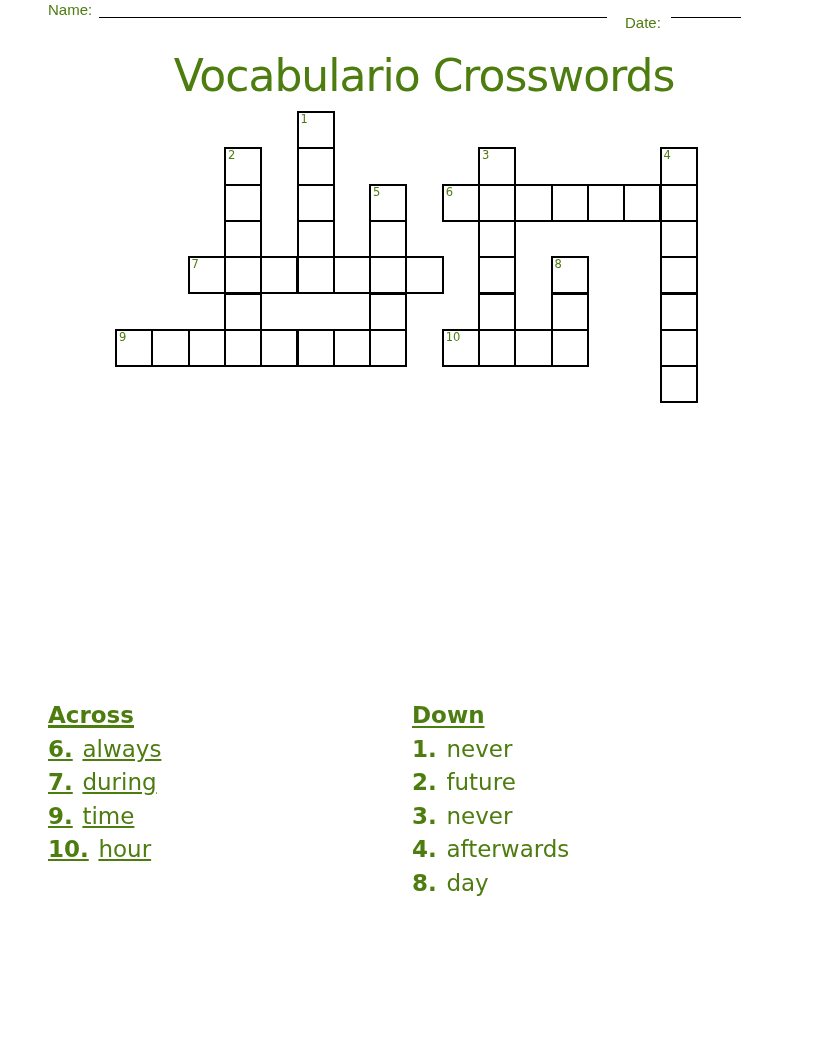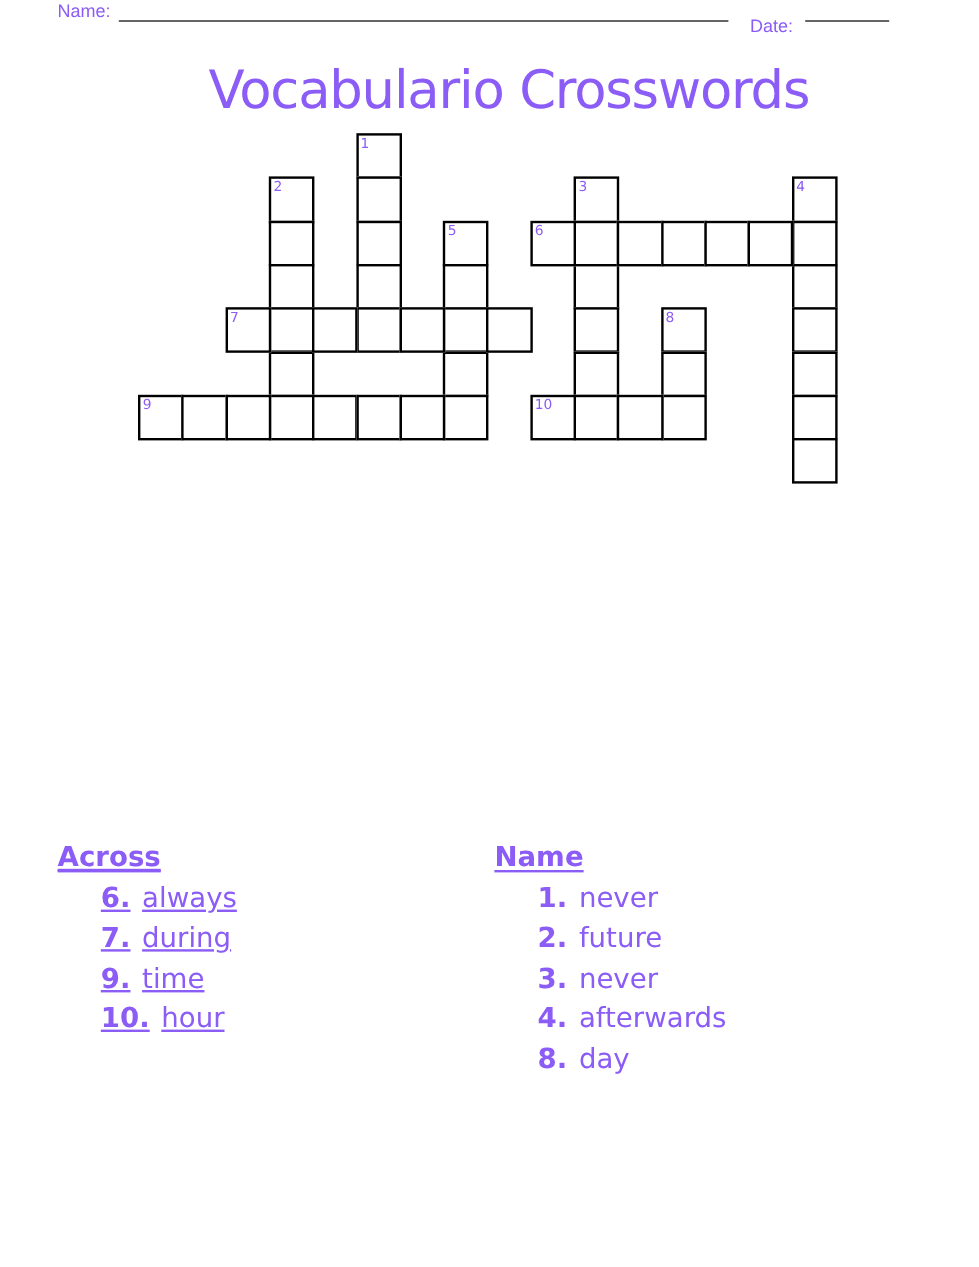--- a/index.html
+++ b/index.html
@@ -1,21 +1,21 @@
 <!DOCTYPE html>
 <html><head>
 <meta charset="utf-8">
 <style>
   html, body { margin: 0; padding: 0; background: #ffffff; }
   .page {
     position: relative;
     width: 816px;
     height: 1056px;
     background: #ffffff;
-    color: #8b5cf6;
+    color: #4d7c0f;
     font-family: "DejaVu Sans", sans-serif;
     overflow: hidden;
   }
   
   .top-label {
     position: absolute;
     top: 1px;
     font-family: "Liberation Sans", sans-serif;
     font-size: 15px;
     line-height: 17px;
@@ -76,21 +76,21 @@
     line-height: 33.5px;
   }
   .clue-col.across { left: 48px; text-decoration: underline; }
   .clue-col.down   { left: 412px; }
   .clue-heading {
     font-weight: bold;
     text-decoration: underline;
     text-decoration-thickness: 2px;
     text-underline-offset: 3px;
   }
-  .clue-row { white-space: nowrap; margin-left: 36px; }
+  .clue-row { white-space: nowrap; }
   .clue-num { font-weight: bold; margin-right: 0.42em; }
 </style>
 </head>
 <body>
 
 <div class="page">
 
   <span class="top-label name-label">Name:</span>
   <div class="fill-line name-line"></div>
 
@@ -175,21 +175,21 @@
     <div class="clue-heading">Across</div>
     <div>
         <div class="clue-row"><span class="clue-num">6.</span><span>always</span></div>
         <div class="clue-row"><span class="clue-num">7.</span><span>during</span></div>
         <div class="clue-row"><span class="clue-num">9.</span><span>time</span></div>
         <div class="clue-row"><span class="clue-num">10.</span><span>hour</span></div>
       </div>
   </div>
 
   <div class="clue-col down">
-    <div class="clue-heading">Name</div>
+    <div class="clue-heading">Down</div>
     <div>
         <div class="clue-row"><span class="clue-num">1.</span><span>never</span></div>
         <div class="clue-row"><span class="clue-num">2.</span><span>future</span></div>
         <div class="clue-row"><span class="clue-num">3.</span><span>never</span></div>
         <div class="clue-row"><span class="clue-num">4.</span><span>afterwards</span></div>
         <div class="clue-row"><span class="clue-num">8.</span><span>day</span></div>
       </div>
   </div>
 
 </div>

